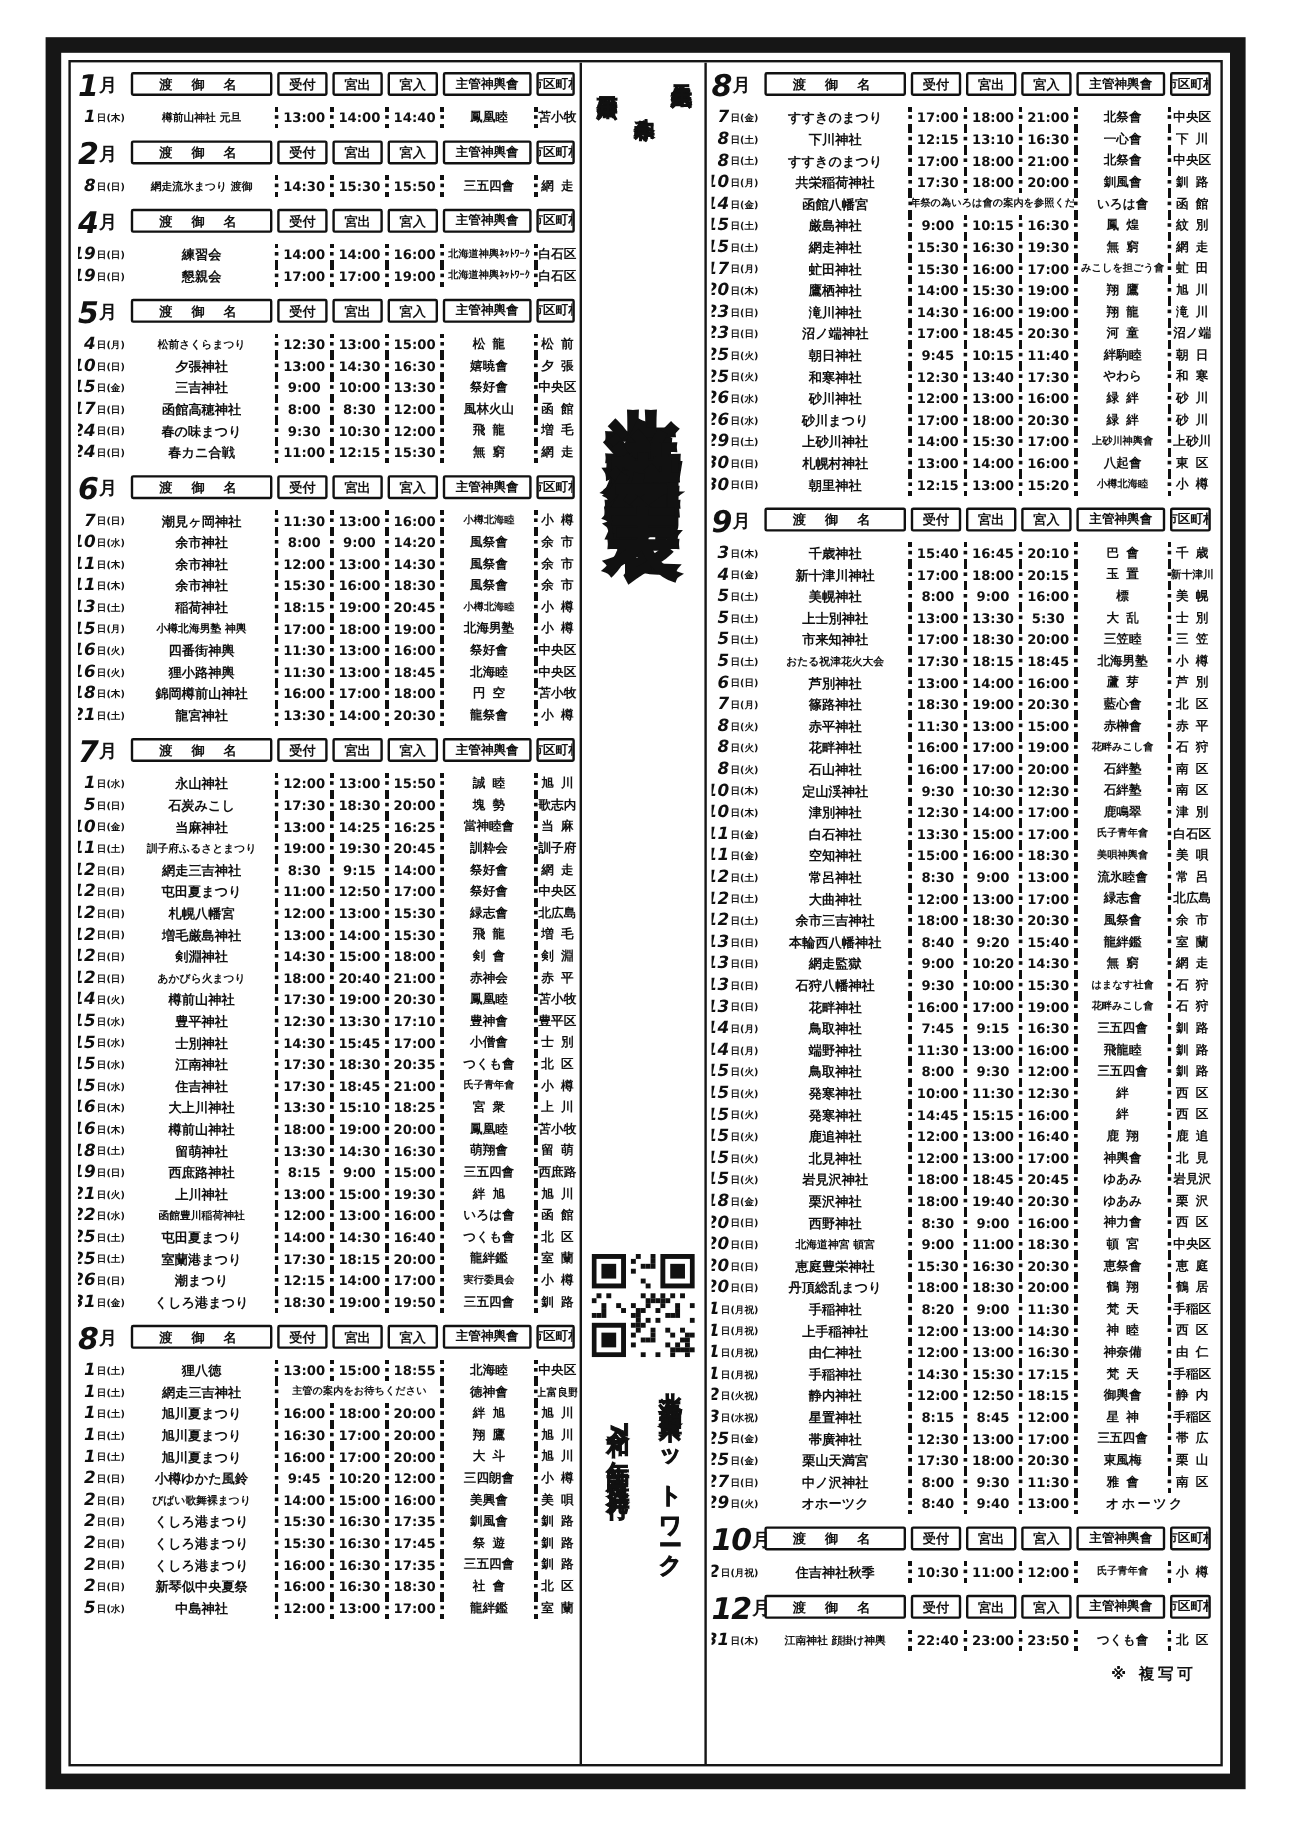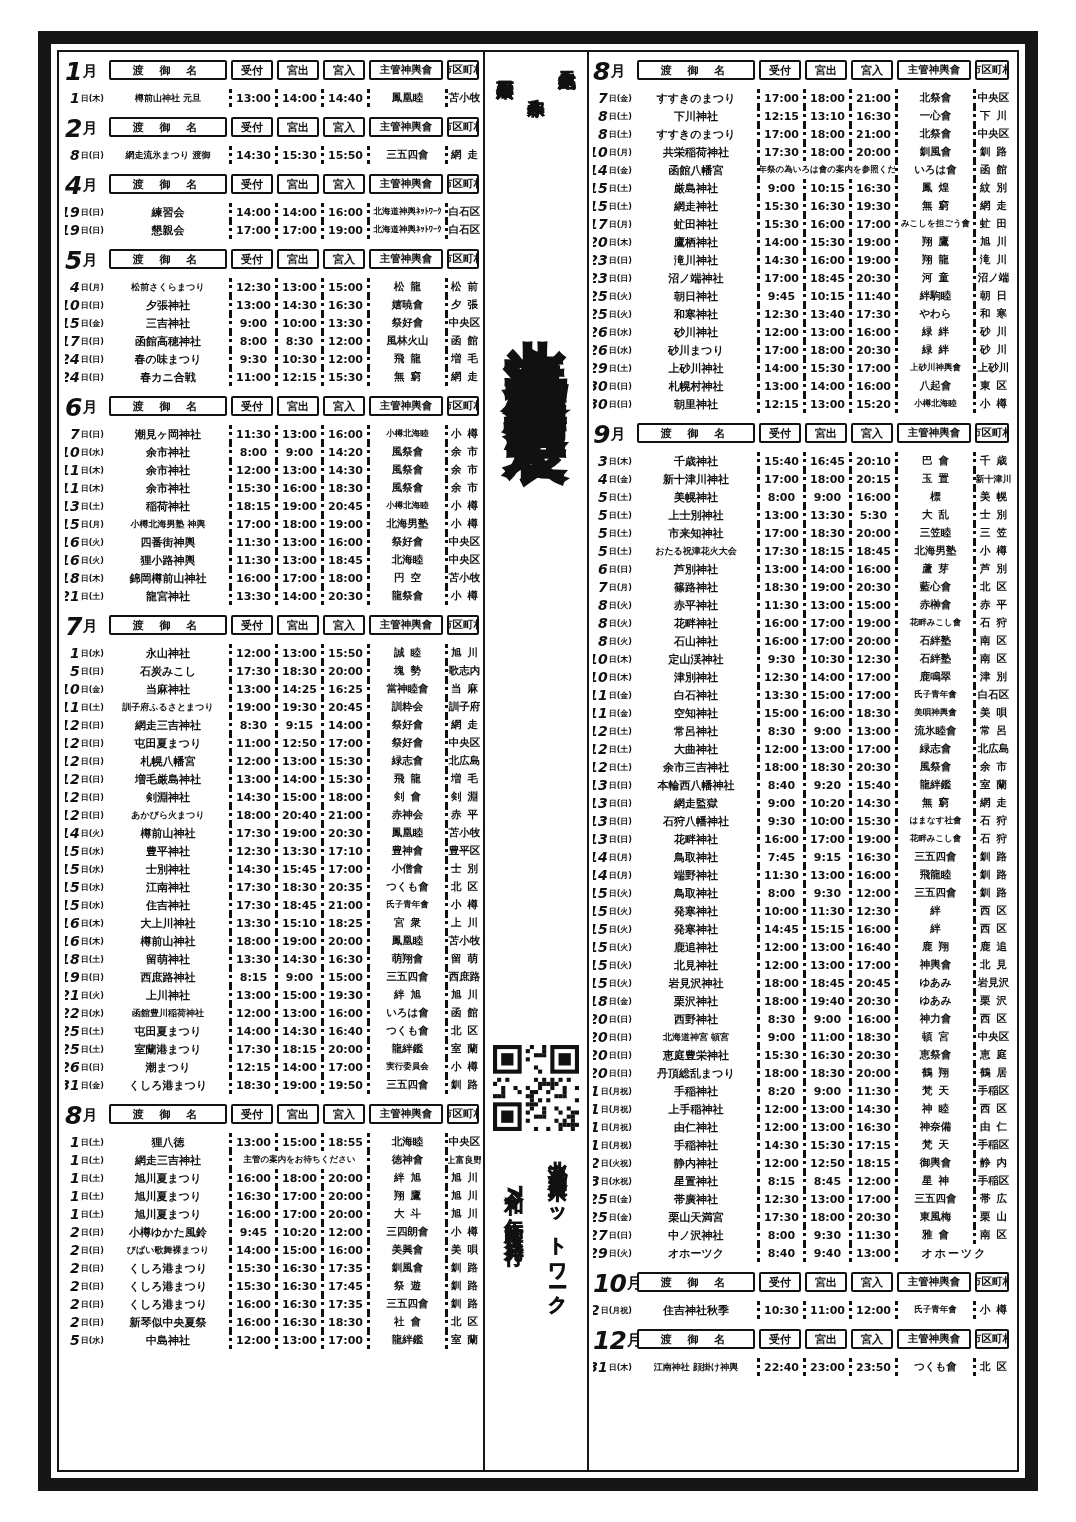--- a/index.html
+++ b/index.html
@@ -1779,17 +1779,18 @@
                 </div>
                 <div class="c nm small">江南神社 顔掛け神輿</div>
                 <div class="c tm">22:40</div>
                 <div class="c tm">23:00</div>
                 <div class="c tm">23:50</div>
                 <div class="c gp">つくも會</div>
                 <div class="c ct sp">北区</div>
               </div>
             </div>
           </div>
+        <div class="copy-note">※ 複写可</div>
       </div>
 
     </div>
   </div>
 </div>
 
 </body></html>

